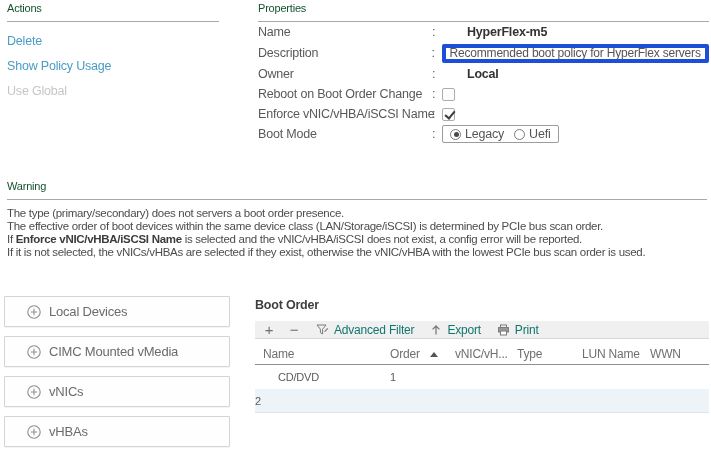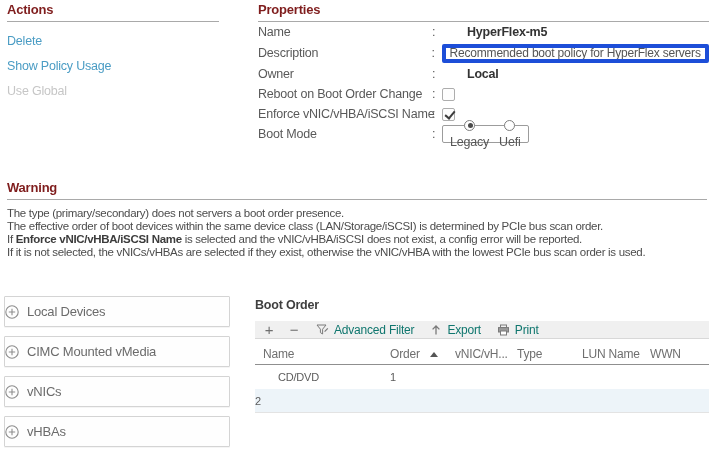--- a/index.html
+++ b/index.html
@@ -1,21 +1,21 @@
 <!DOCTYPE html>
 <html><head>
 <meta charset="utf-8">
 <style>
   * { margin:0; padding:0; box-sizing:border-box; }
   html,body { background:#fff; }
   .screen {
     position:relative; width:711px; height:454px; overflow:hidden; background:#fff;
     font-family:"Liberation Sans", sans-serif; color:#4d4d4d; letter-spacing:-0.2px;
   }
-  .section-title { font-size:13px; font-weight:bold; color:#7f1d1d; height:14px; }
+  .section-title { font-size:11px; font-weight:normal; color:#14532d; height:14px; }
   .rule { border-bottom:1px solid #a9a9a9; margin-top:5px; }
 
   
   .actions { position:absolute; left:7px; top:2px; width:212px; }
   .link { display:block; margin-top:12px; font-size:12.5px; color:#4a9cc4; cursor:pointer; height:13px; }
   .link.disabled { color:#c6c6c6; cursor:default; }
 
   
   .properties { position:absolute; left:258px; top:2px; width:451px; }
   .prop-row { display:flex; align-items:center; height:20px; margin-top:0; font-size:12.5px; white-space:nowrap; }
@@ -27,35 +27,35 @@
   .text-input {
     width:268px; height:19px; border:4px solid #1d4ed8; border-radius:2px;
     font-family:"Liberation Sans", sans-serif; font-size:12px; color:#555; padding:0 4px; letter-spacing:-0.2px;
   }
   .checkbox { width:13px; height:13px; border:1px solid #adadad; border-radius:2px; background:#fdfdfd; position:relative; cursor:pointer; }
   .checkbox.checked::after {
     content:""; position:absolute; left:3.5px; top:0.5px; width:4px; height:8px;
     border-right:2px solid #3d3d3d; border-bottom:2px solid #3d3d3d; transform:rotate(40deg);
   }
   .radio-group { display:flex; align-items:center; border:1px solid #9c9c9c; border-radius:2px; height:18px; padding:0 7px; gap:10px; }
-  .radio-opt { display:flex; align-items:center; gap:4px; color:#555; cursor:pointer;flex-direction:column; }
+  .radio-opt { display:flex; align-items:center; gap:4px; color:#555; cursor:pointer; }
   .radio { width:11px; height:11px; border:1px solid #7d7d7d; border-radius:50%; position:relative; background:#fff; }
   .radio.selected::after { content:""; position:absolute; left:2.5px; top:2.5px; width:5px; height:5px; border-radius:50%; background:#4a4a4a; }
 
   
   .warning { position:absolute; left:7px; top:180px; width:700px; }
   .warn-line { font-size:11.5px; line-height:13px; color:#4c4c4c; white-space:nowrap; letter-spacing:-0.3px; }
   .warning .body { margin-top:7px; }
   .warn-bold { font-weight:bold; color:#3c3c3c; }
 
   
   .panels { position:absolute; left:4px; top:296px; width:226px; }
   .panel {
     height:31px; border:1px solid #d4d4d4; border-radius:1px; margin-bottom:9px; background:#fefefe;
-    display:flex; align-items:center; padding-left:0; gap:8px; cursor:pointer;
+    display:flex; align-items:center; padding-left:22px; gap:8px; cursor:pointer;
     box-shadow:0 1px 0 rgba(0,0,0,0.04);
   }
   .panel-label { font-size:13px; color:#6b6b6b; }
   .icon-svg { display:block; }
 
   
   .bootorder { position:absolute; left:255px; top:298px; width:454px; }
   .bo-title { font-size:12.5px; font-weight:bold; color:#3f3f3f; height:14px; }
   .bo-toolbar {
     margin-top:9px; height:18px; background:#f0f0f0; border-bottom:1px solid #d8d8d8;

